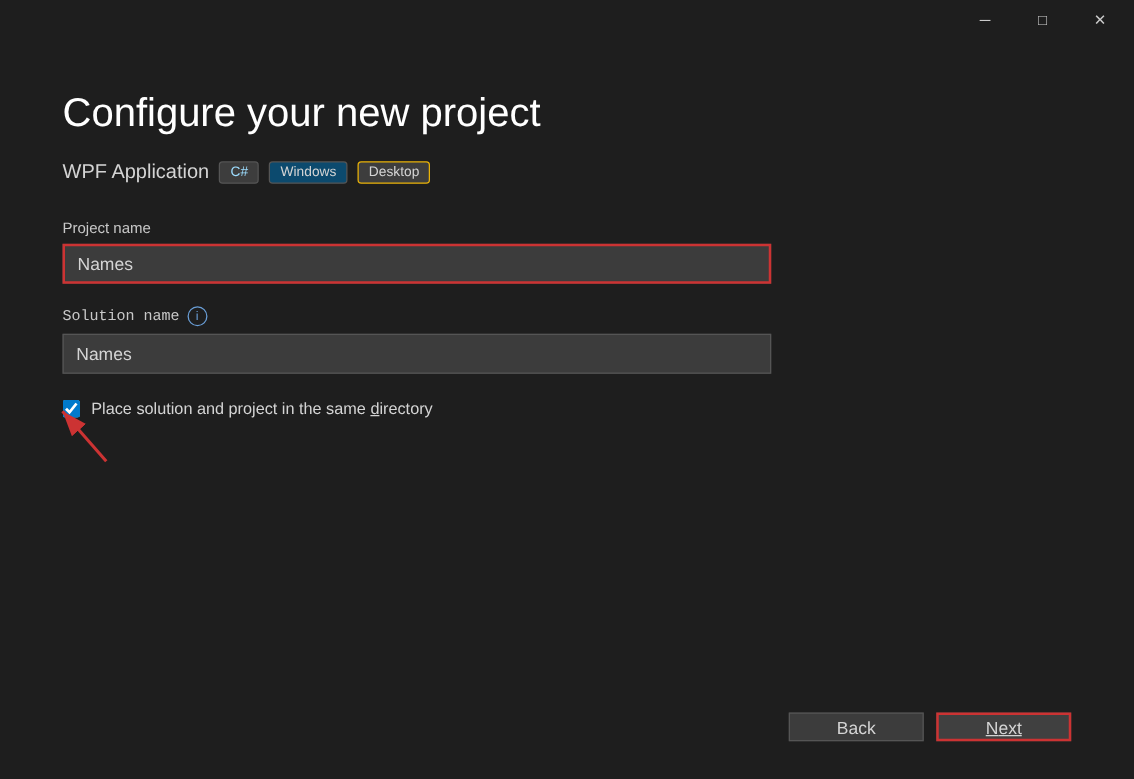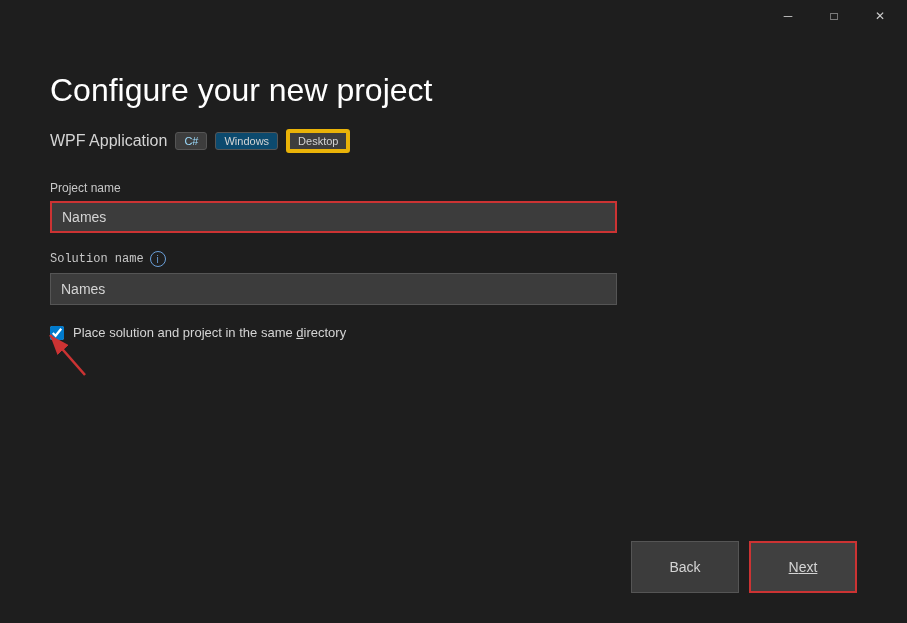--- a/index.html
+++ b/index.html
@@ -76,21 +76,21 @@
       border: 1px solid #555;
     }
     .badge-windows {
       background: #0c4a6e;
       color: #d4d4d4;
       border: 1px solid #555;
     }
     .badge-desktop {
       background: #3d3d3d;
       color: #d4d4d4;
-      border: 4px solid #eab308;
+      border: 1px solid #eab308;
     }
 
     .form-section {
       flex: 1;
     }
 
     .field-group {
       margin-bottom: 18px;
     }
     .field-label {
@@ -204,21 +204,21 @@
     
     .bottom-bar {
       display: flex;
       justify-content: flex-end;
       align-items: center;
       gap: 10px;
       padding-top: 20px;
     }
     .btn {
       width: 108px;
-      height: 52px;
+      height: 23px;
       font-size: 14px;
       font-family: 'Segoe UI', sans-serif;
       cursor: pointer;
       border: none;
       outline: none;
     }
     .btn-back {
       background: #3c3c3c;
       color: #d4d4d4;
       border: 1px solid #555;

